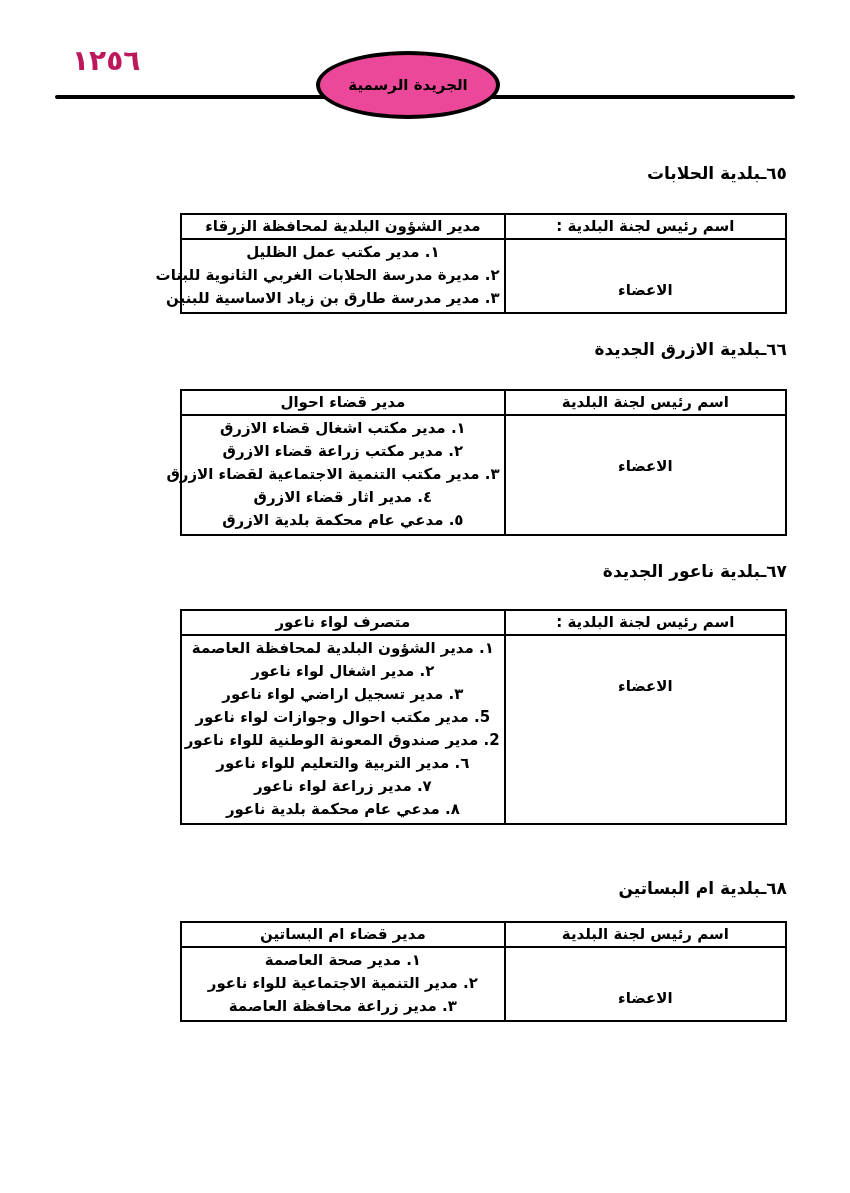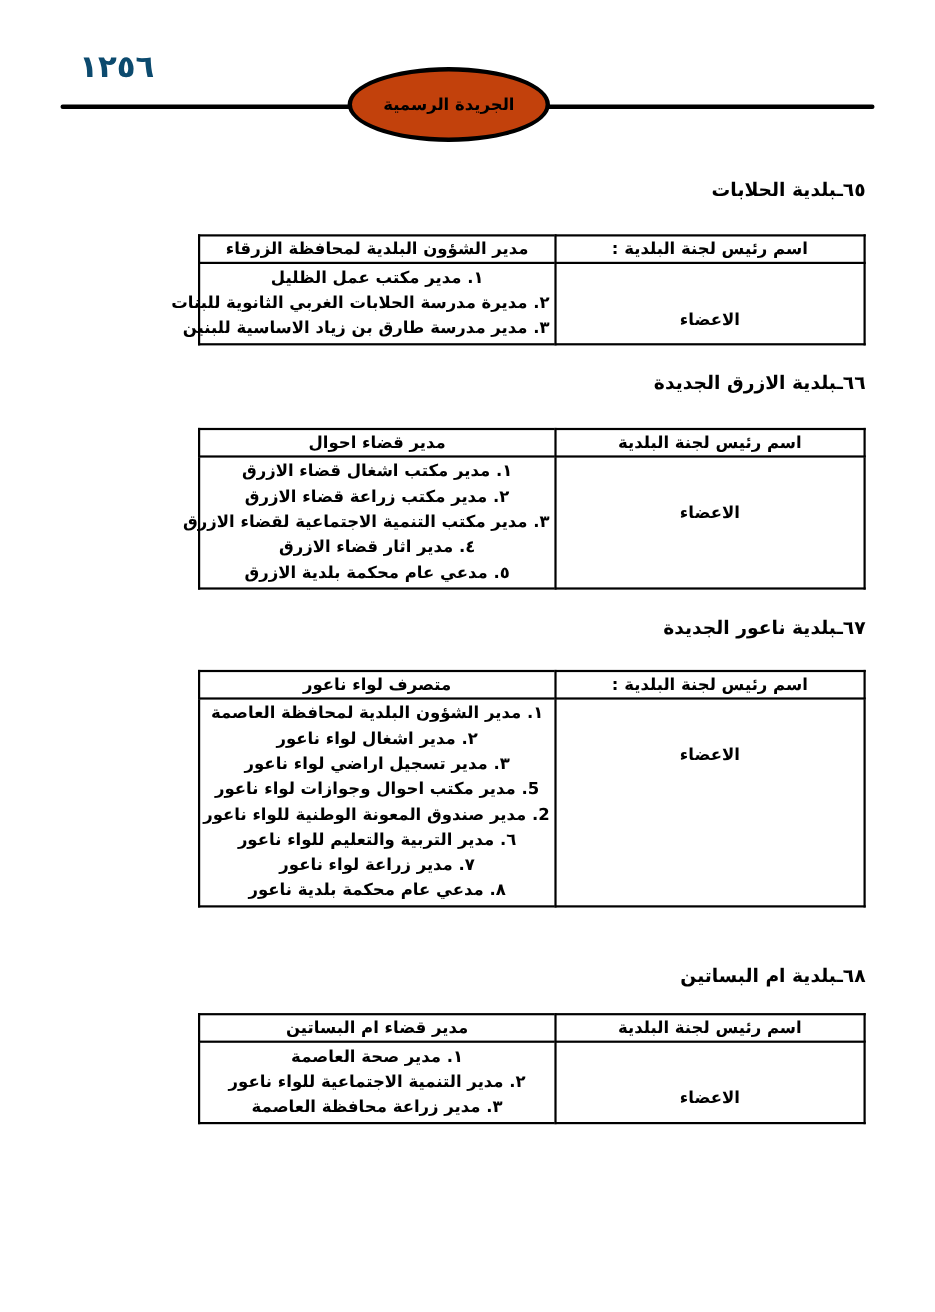--- a/index.html
+++ b/index.html
@@ -16,34 +16,34 @@
   }
 
   
   .page-header { position: relative; height: 150px; }
   .page-number {
     position: absolute;
     left: 72px; top: 44px;
     font-size: 28px;
     letter-spacing: 10px;
     direction: ltr;
-    color: #0c4a6e;
+    color: #be185d;
   }
   .header-rule {
     position: absolute;
     left: 55px; right: 55px; top: 95px;
     height: 4px;
     background: #000;
     border-radius: 2px;
   }
   .gazette-seal {
     position: absolute;
-    left: 316px; top: 61px;
+    left: 316px; top: 51px;
     width: 184px; height: 68px;
-    background: #c2410c;
+    background: #ec4899;
     border: 4px solid #000;
     border-radius: 50%;
     display: flex;
     align-items: center;
     justify-content: center;
   }
   .gazette-seal span { font-size: 15px; }
 
   
   .content {

